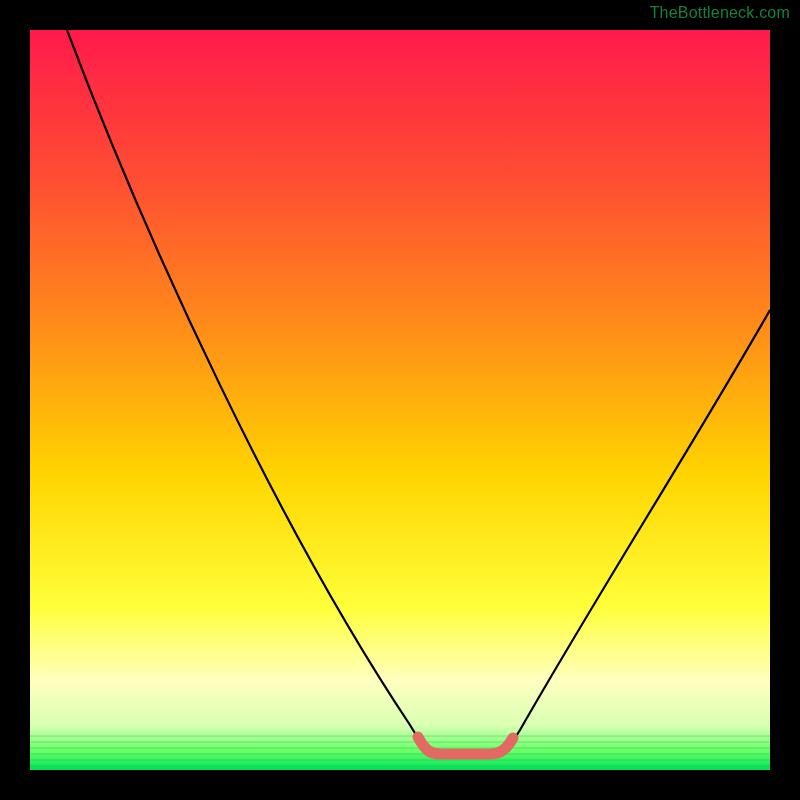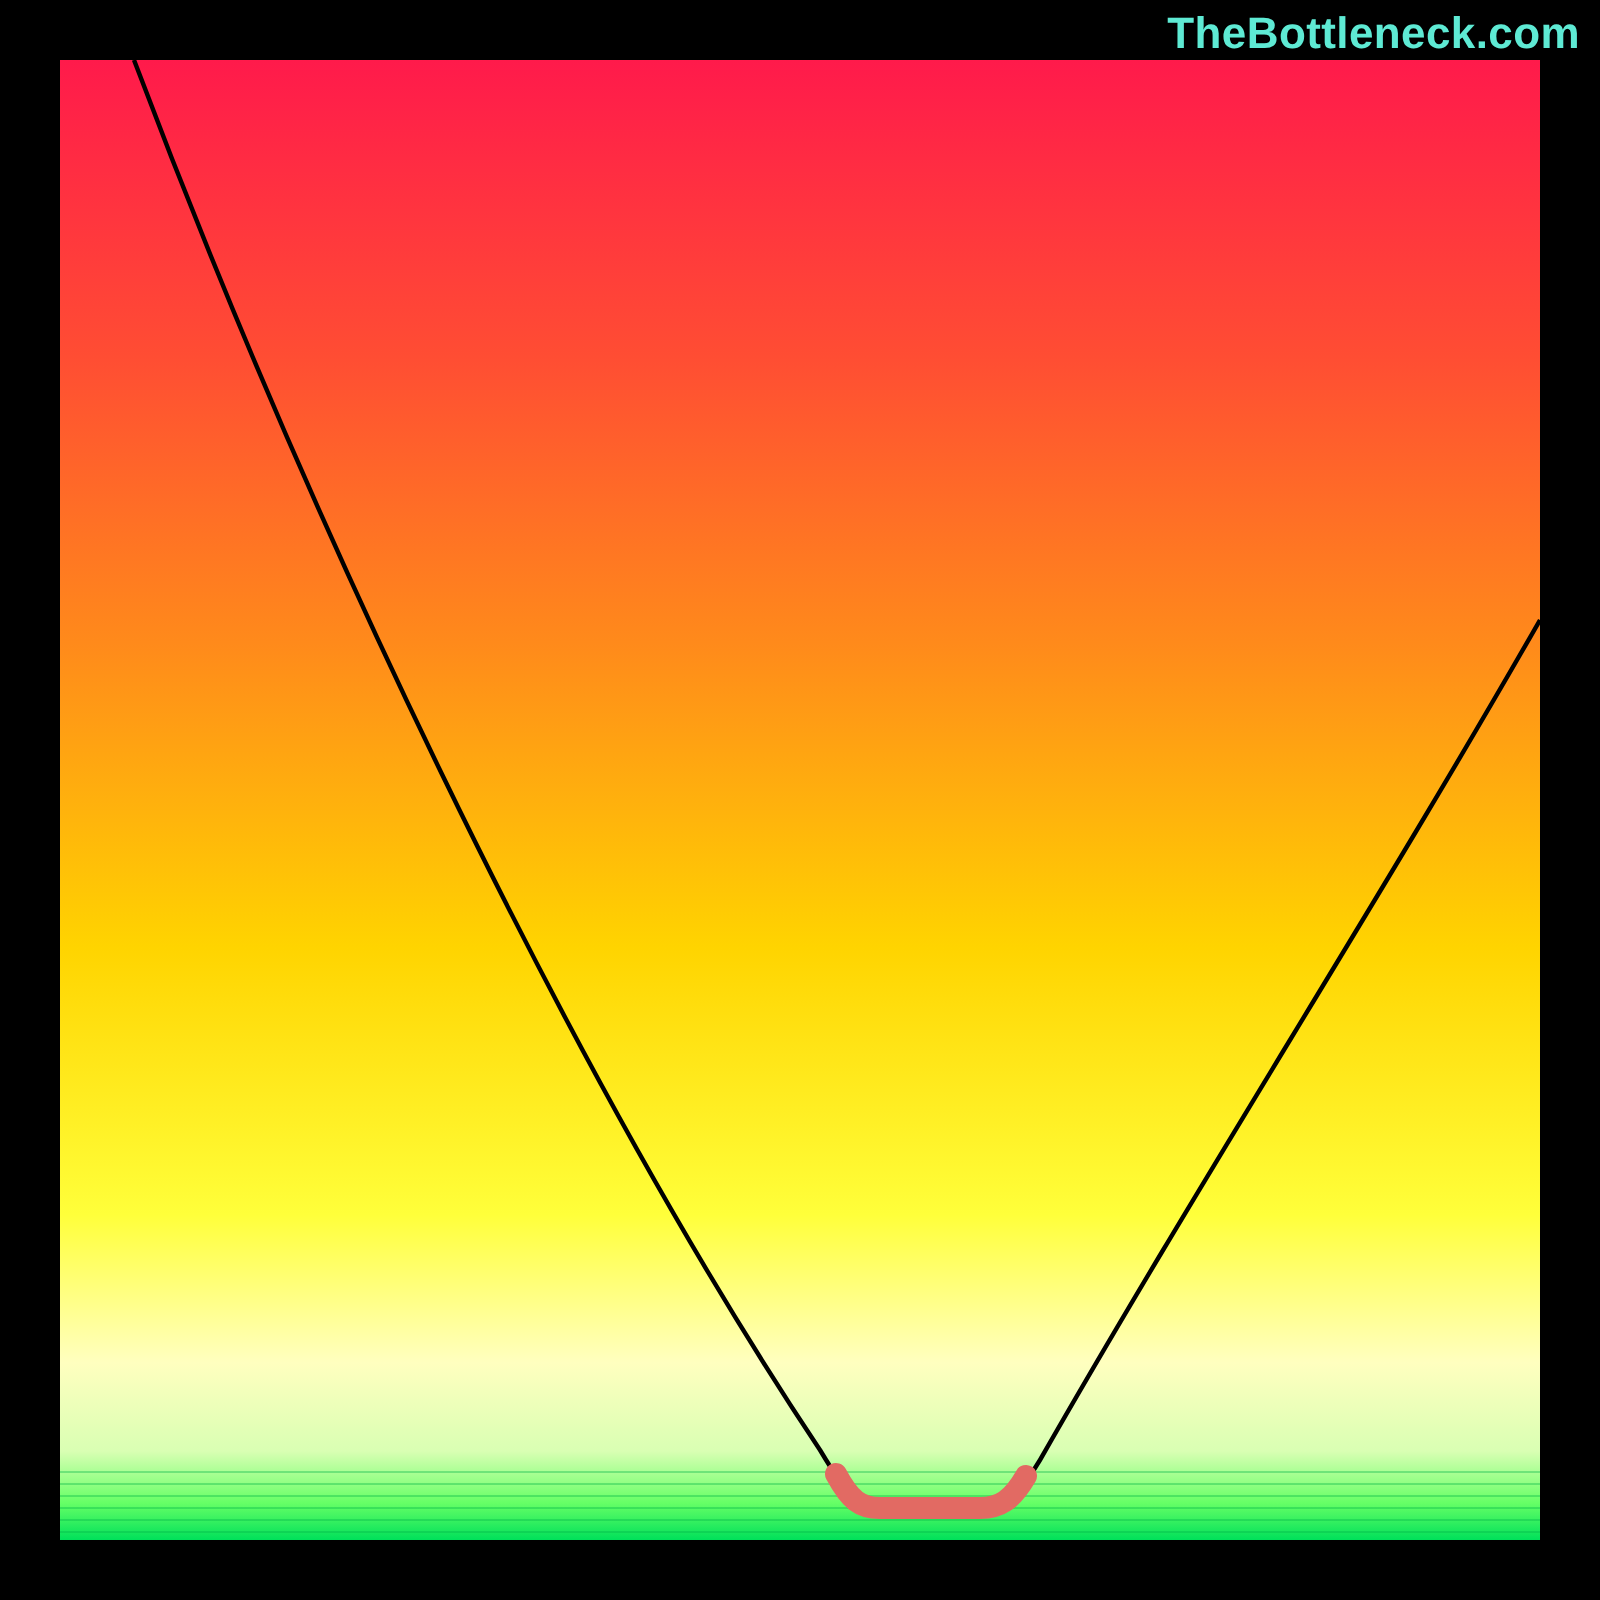--- a/index.html
+++ b/index.html
@@ -14,23 +14,23 @@
   .frame {
     position: relative;
     width: 800px;
     height: 800px;
     background: #000;
   }
   .watermark {
     position: absolute;
     top: 4px;
     right: 10px;
-    font-size: 22px;
-    font-weight: 700;
-    color: #5eead4;
+    font-size: 16px;
+    font-weight: 400;
+    color: #15803d;
     letter-spacing: 0.2px;
     z-index: 10;
   }
   .plot-area {
     position: absolute;
     left: 30px;
     top: 30px;
     width: 740px;
     height: 740px;
   }

